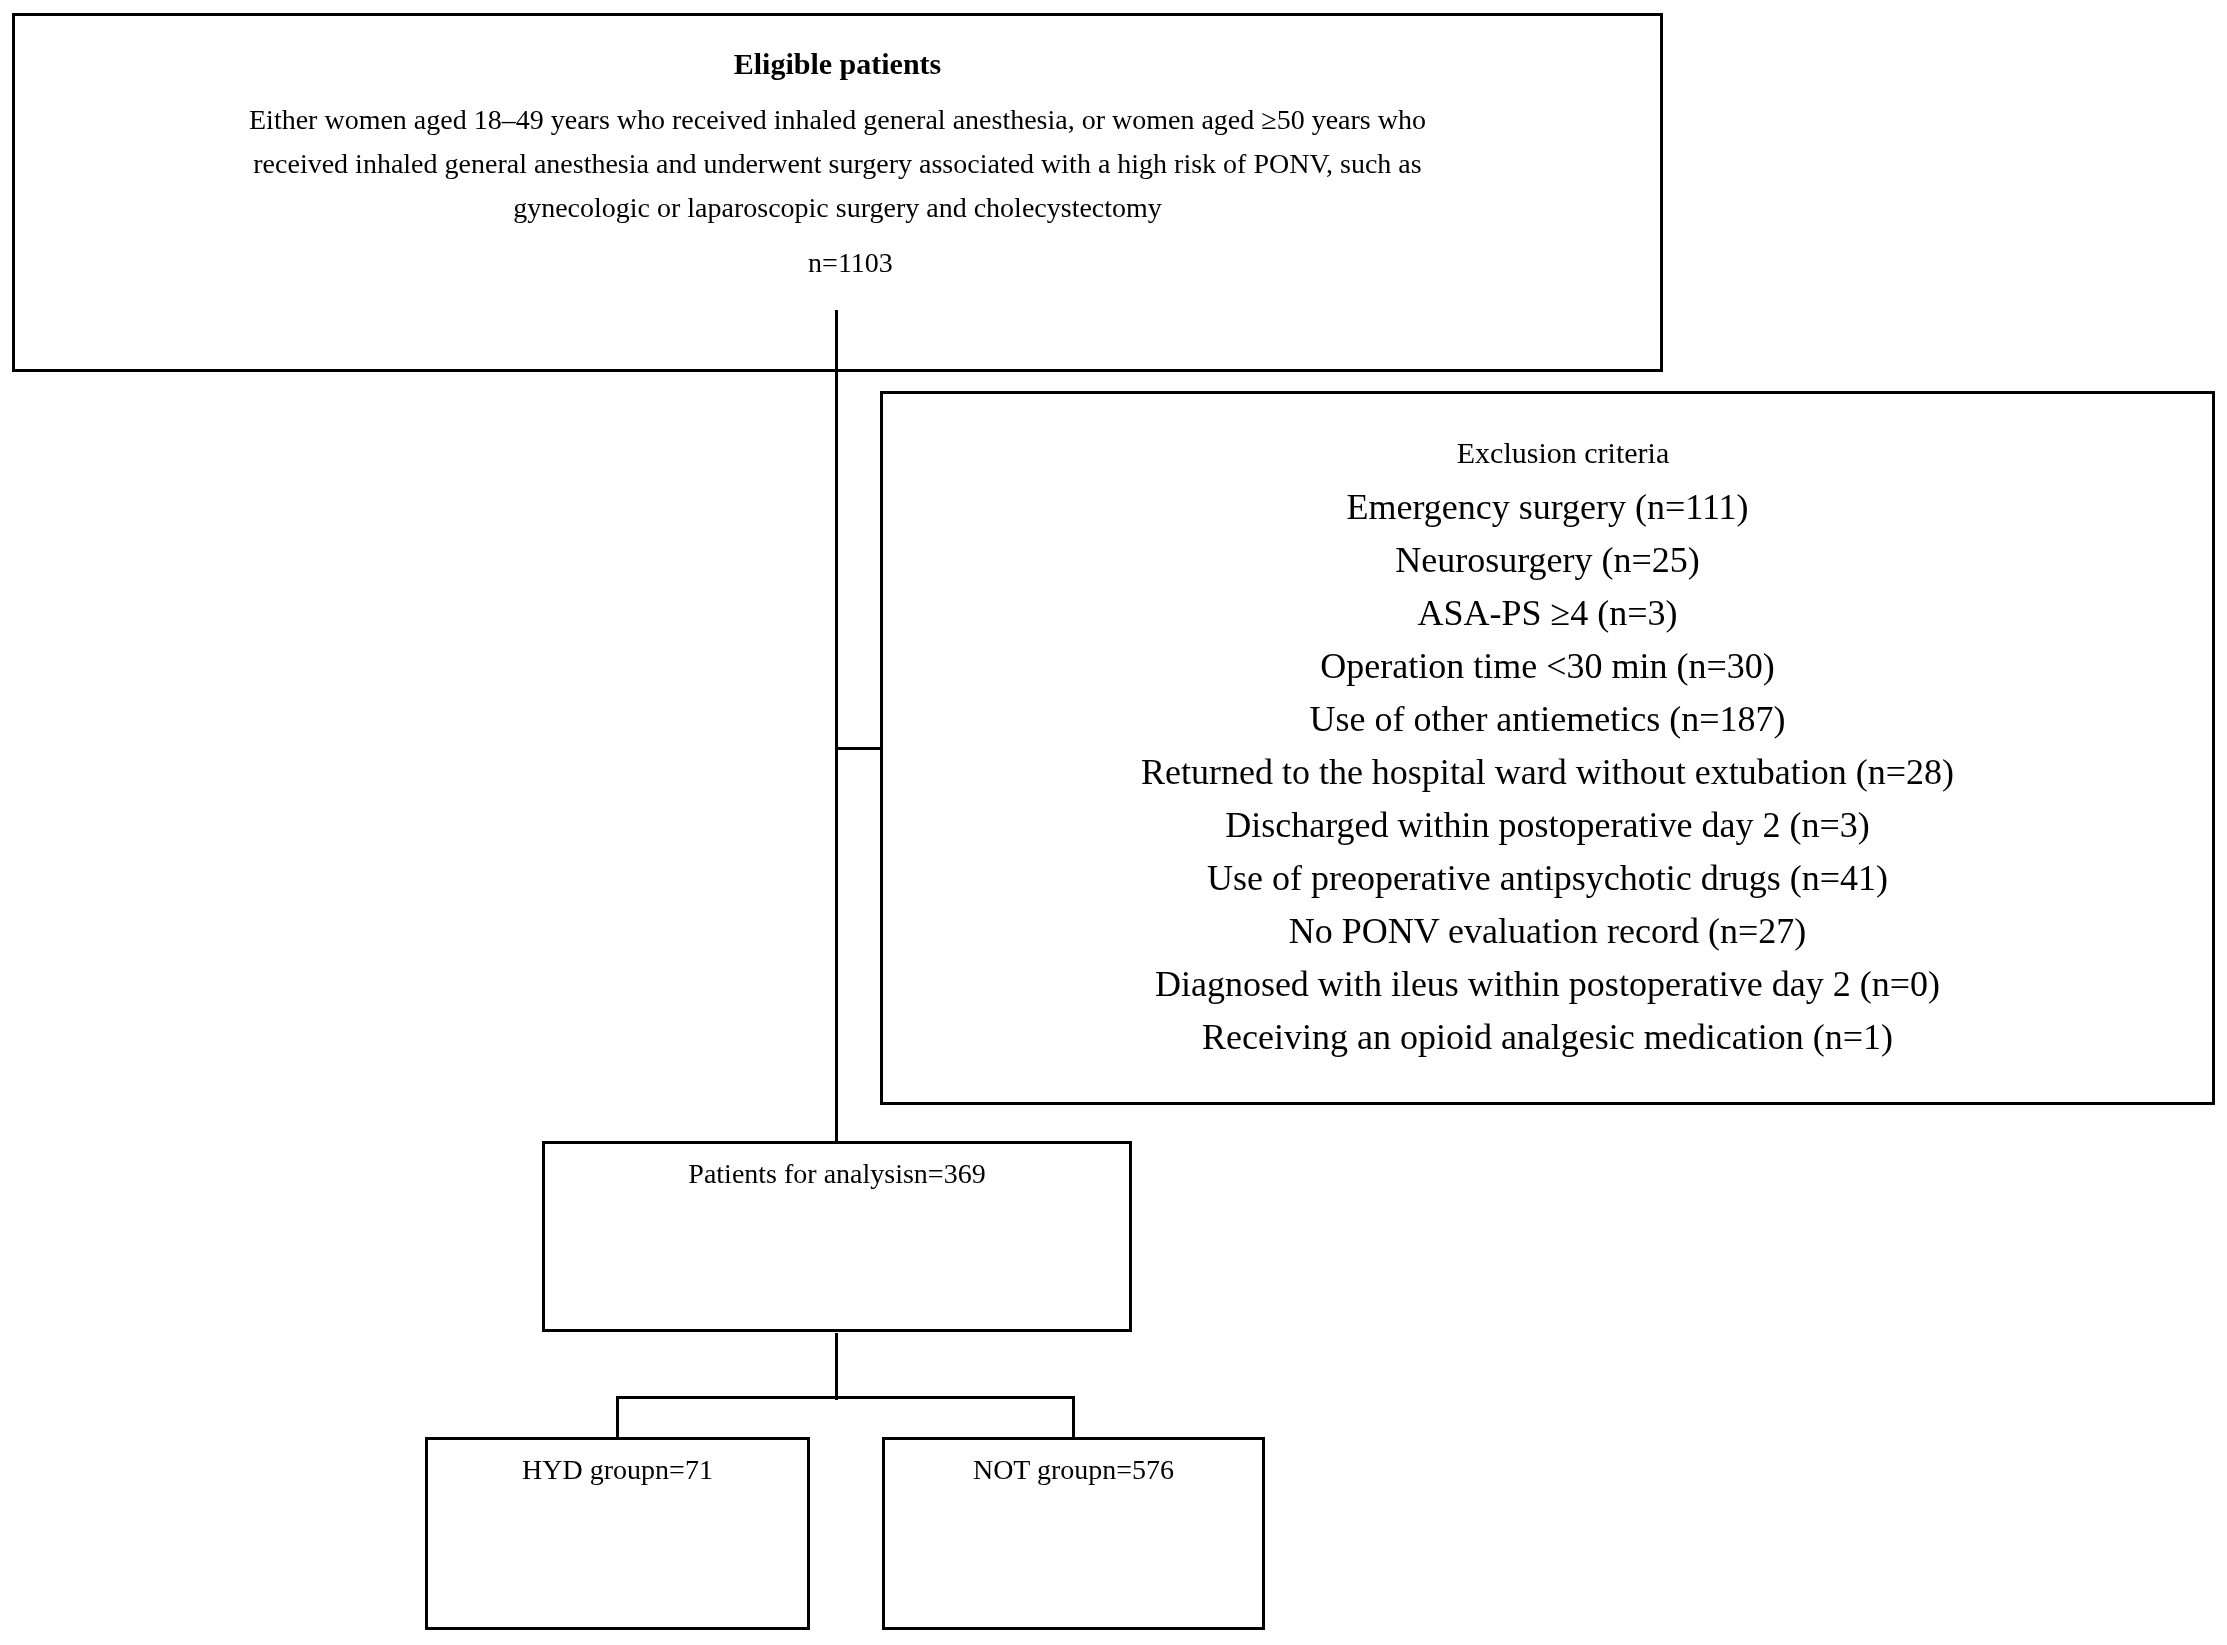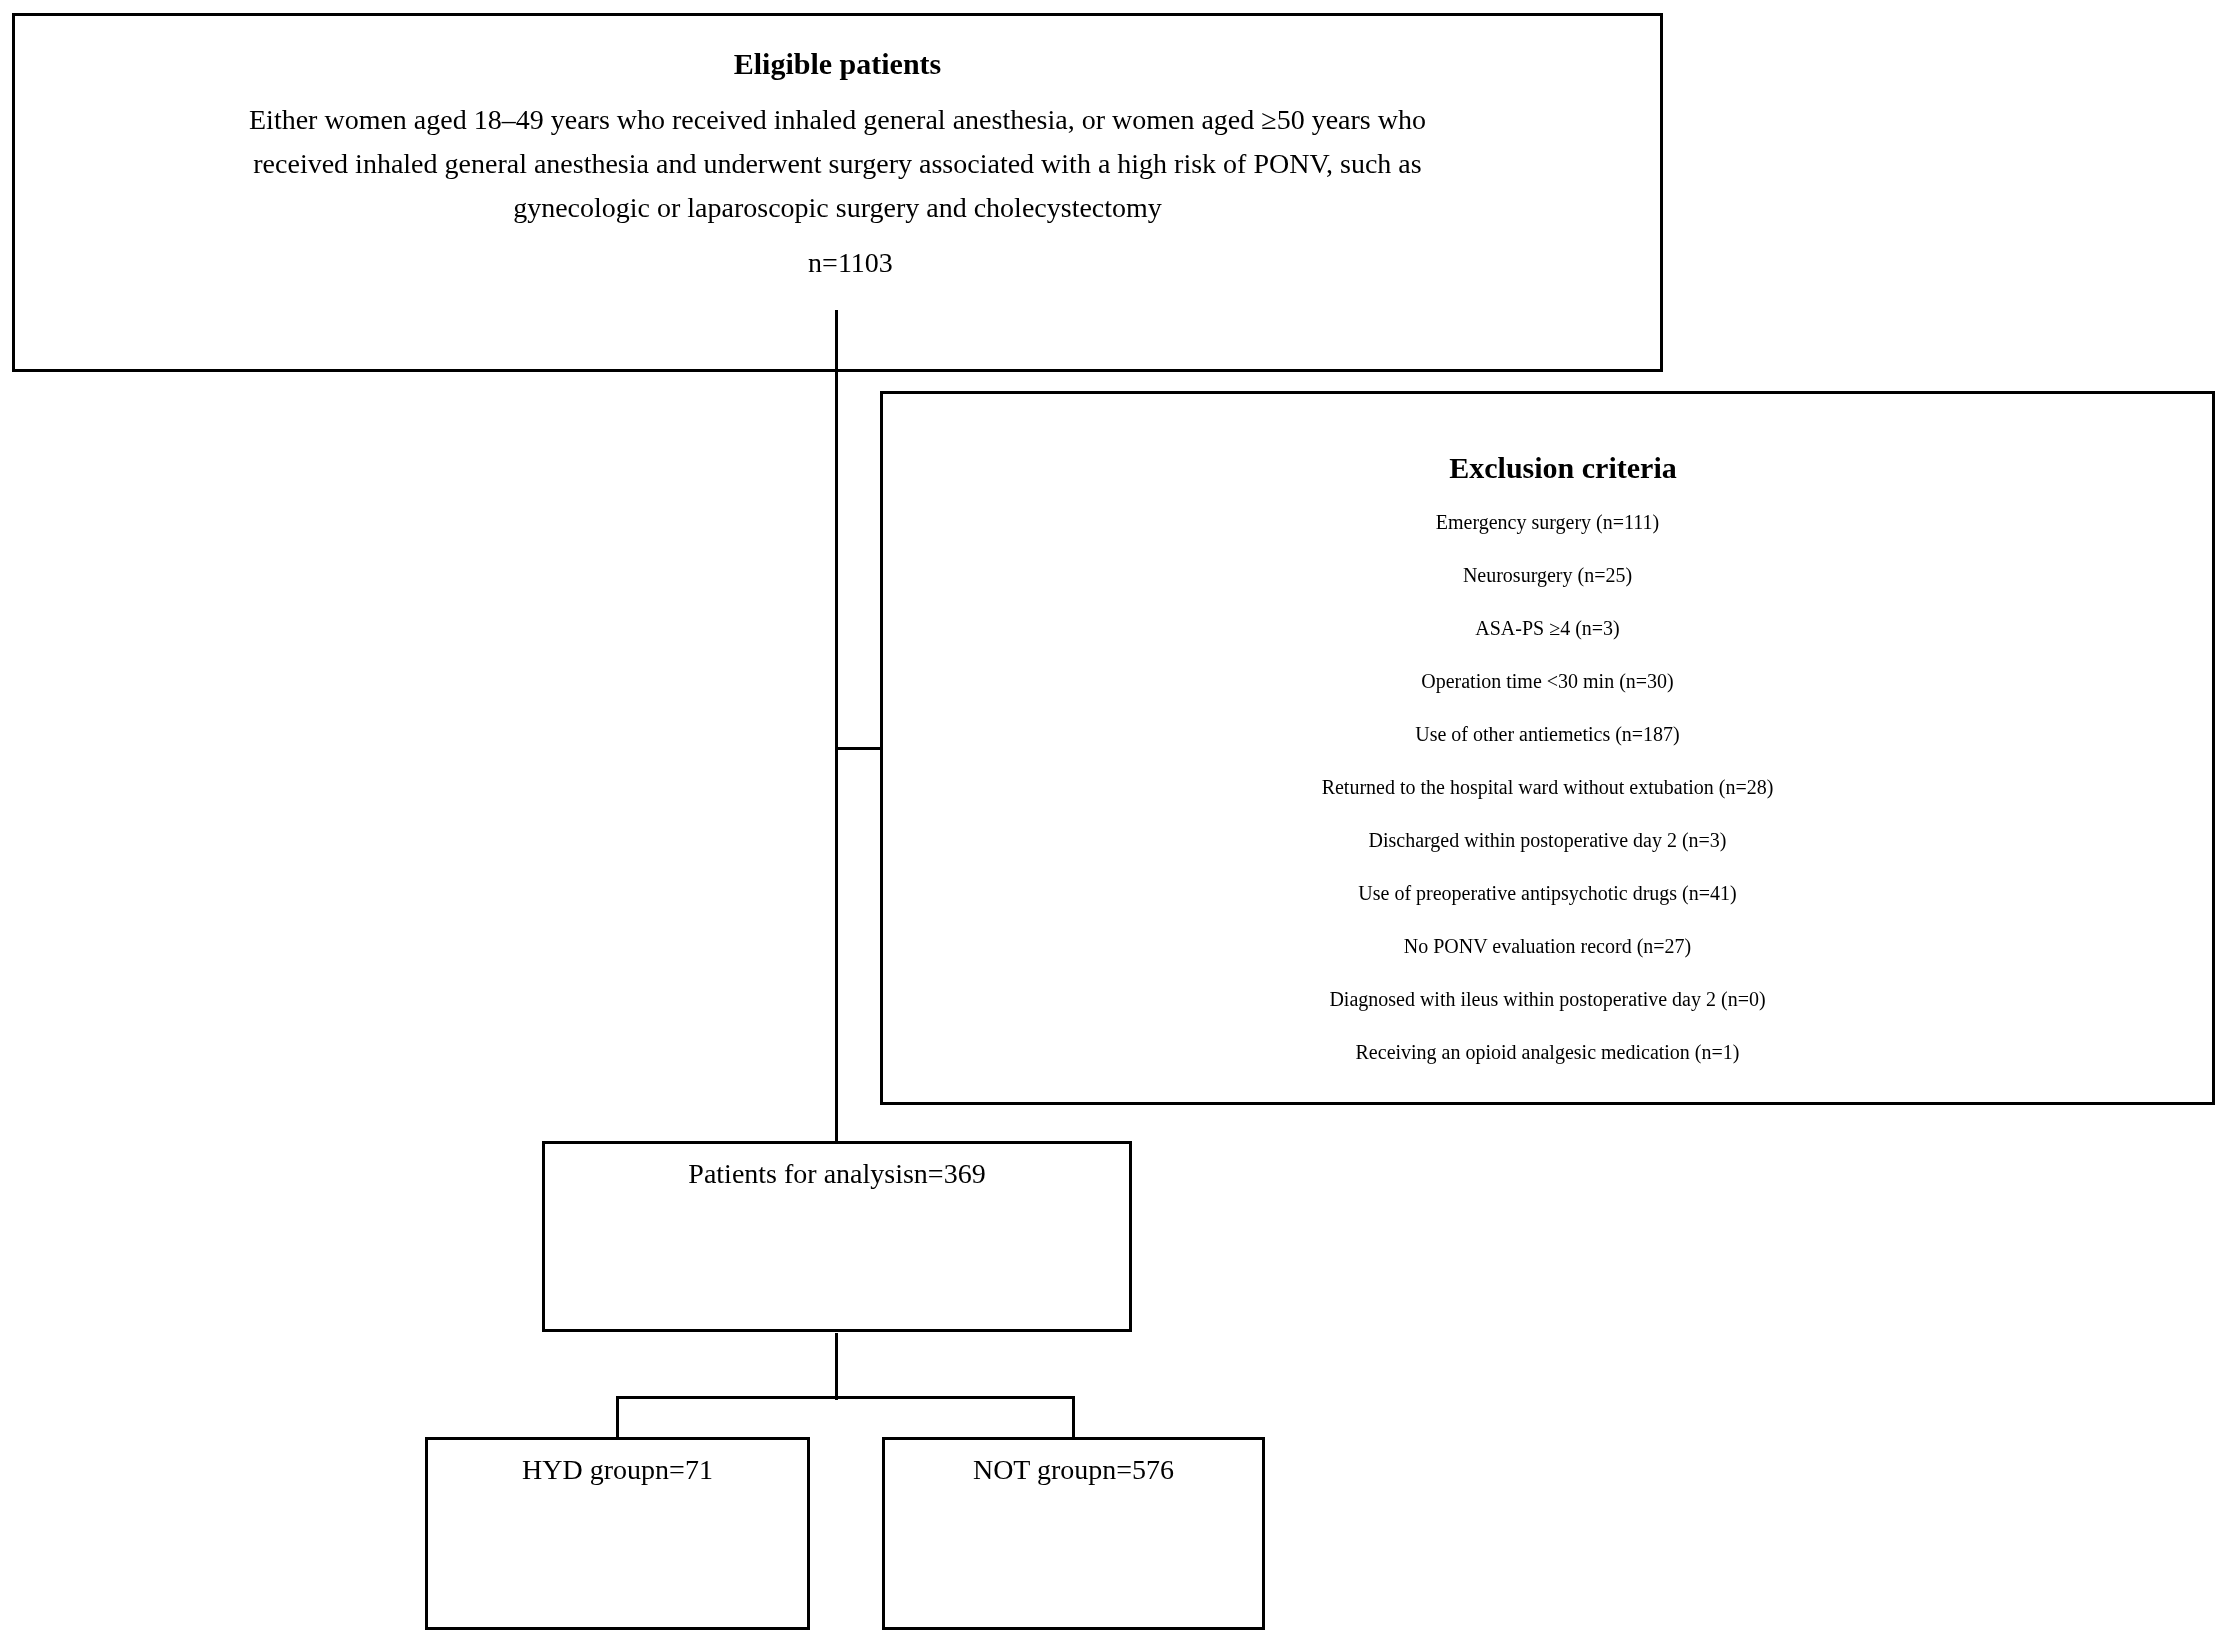--- a/index.html
+++ b/index.html
@@ -21,22 +21,22 @@
   .line { position: absolute; background: #000000; }
 
   
   #eligible-box { left: 12px; top: 12.6px; width: 1651px; height: 359px; }
   #eligible-box .box-title { margin-top: 28px; font-size: 30px; font-weight: bold; line-height: 39px; }
   #eligible-box .desc { margin-top: 15.5px; font-size: 28px; line-height: 44px; }
   #eligible-box .count { margin-top: 11.2px; font-size: 28px; line-height: 44px; padding-left: 26px; }
 
   
   #exclusion-box { left: 880px; top: 391px; width: 1335px; height: 714px; }
-  #exclusion-box .box-title { margin-top: 54px; font-size: 30px; font-weight: bold; line-height: 39px; padding-left: 31px; }
-  #exclusion-box .items { margin-top: 9px; font-size: 20px; }
+  #exclusion-box .box-title { margin-top: 39px; font-size: 30px; font-weight: normal; line-height: 39px; padding-left: 31px; }
+  #exclusion-box .items { margin-top: 9px; font-size: 36px; }
   #exclusion-box .item { line-height: 53px; }
 
   
   #analysis-box { left: 542px; top: 1141px; width: 590px; height: 191px;
                   display: flex; justify-content: center; }
   #analysis-box .row { font-size: 28px; line-height: 60px; }
 
   
   .group-box { width: 385px; height: 193px;
                display: flex; justify-content: center; }

